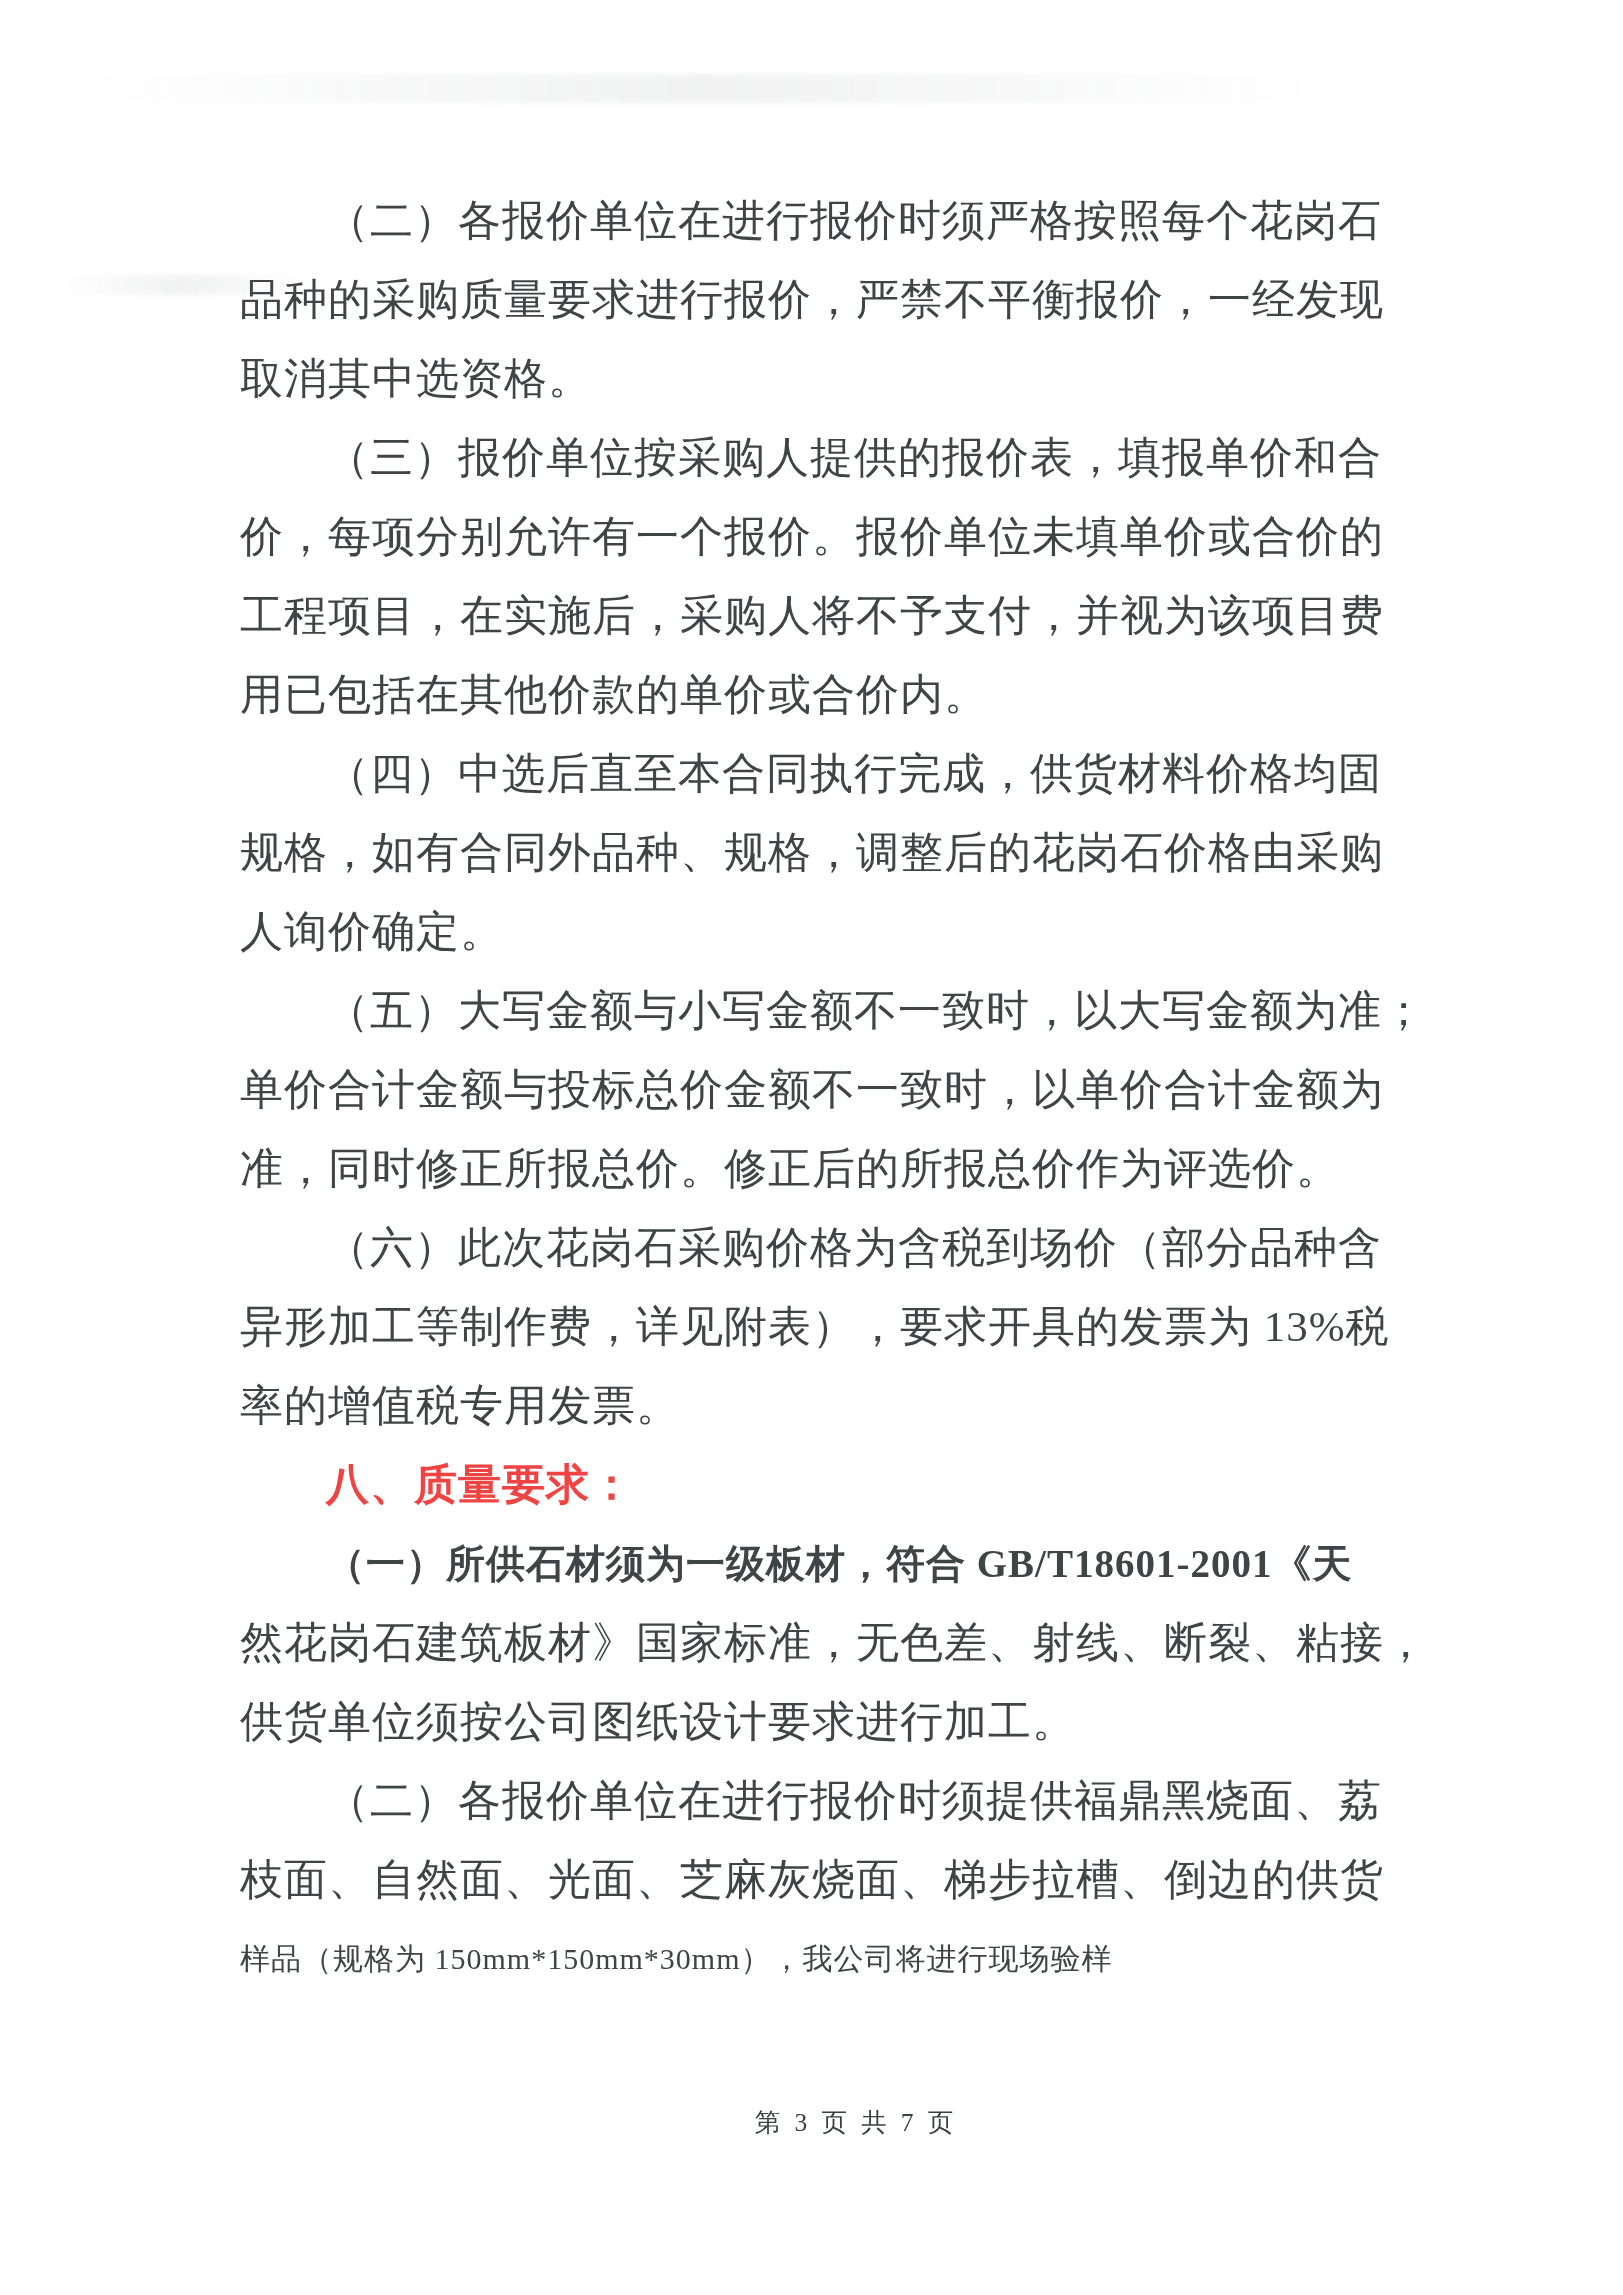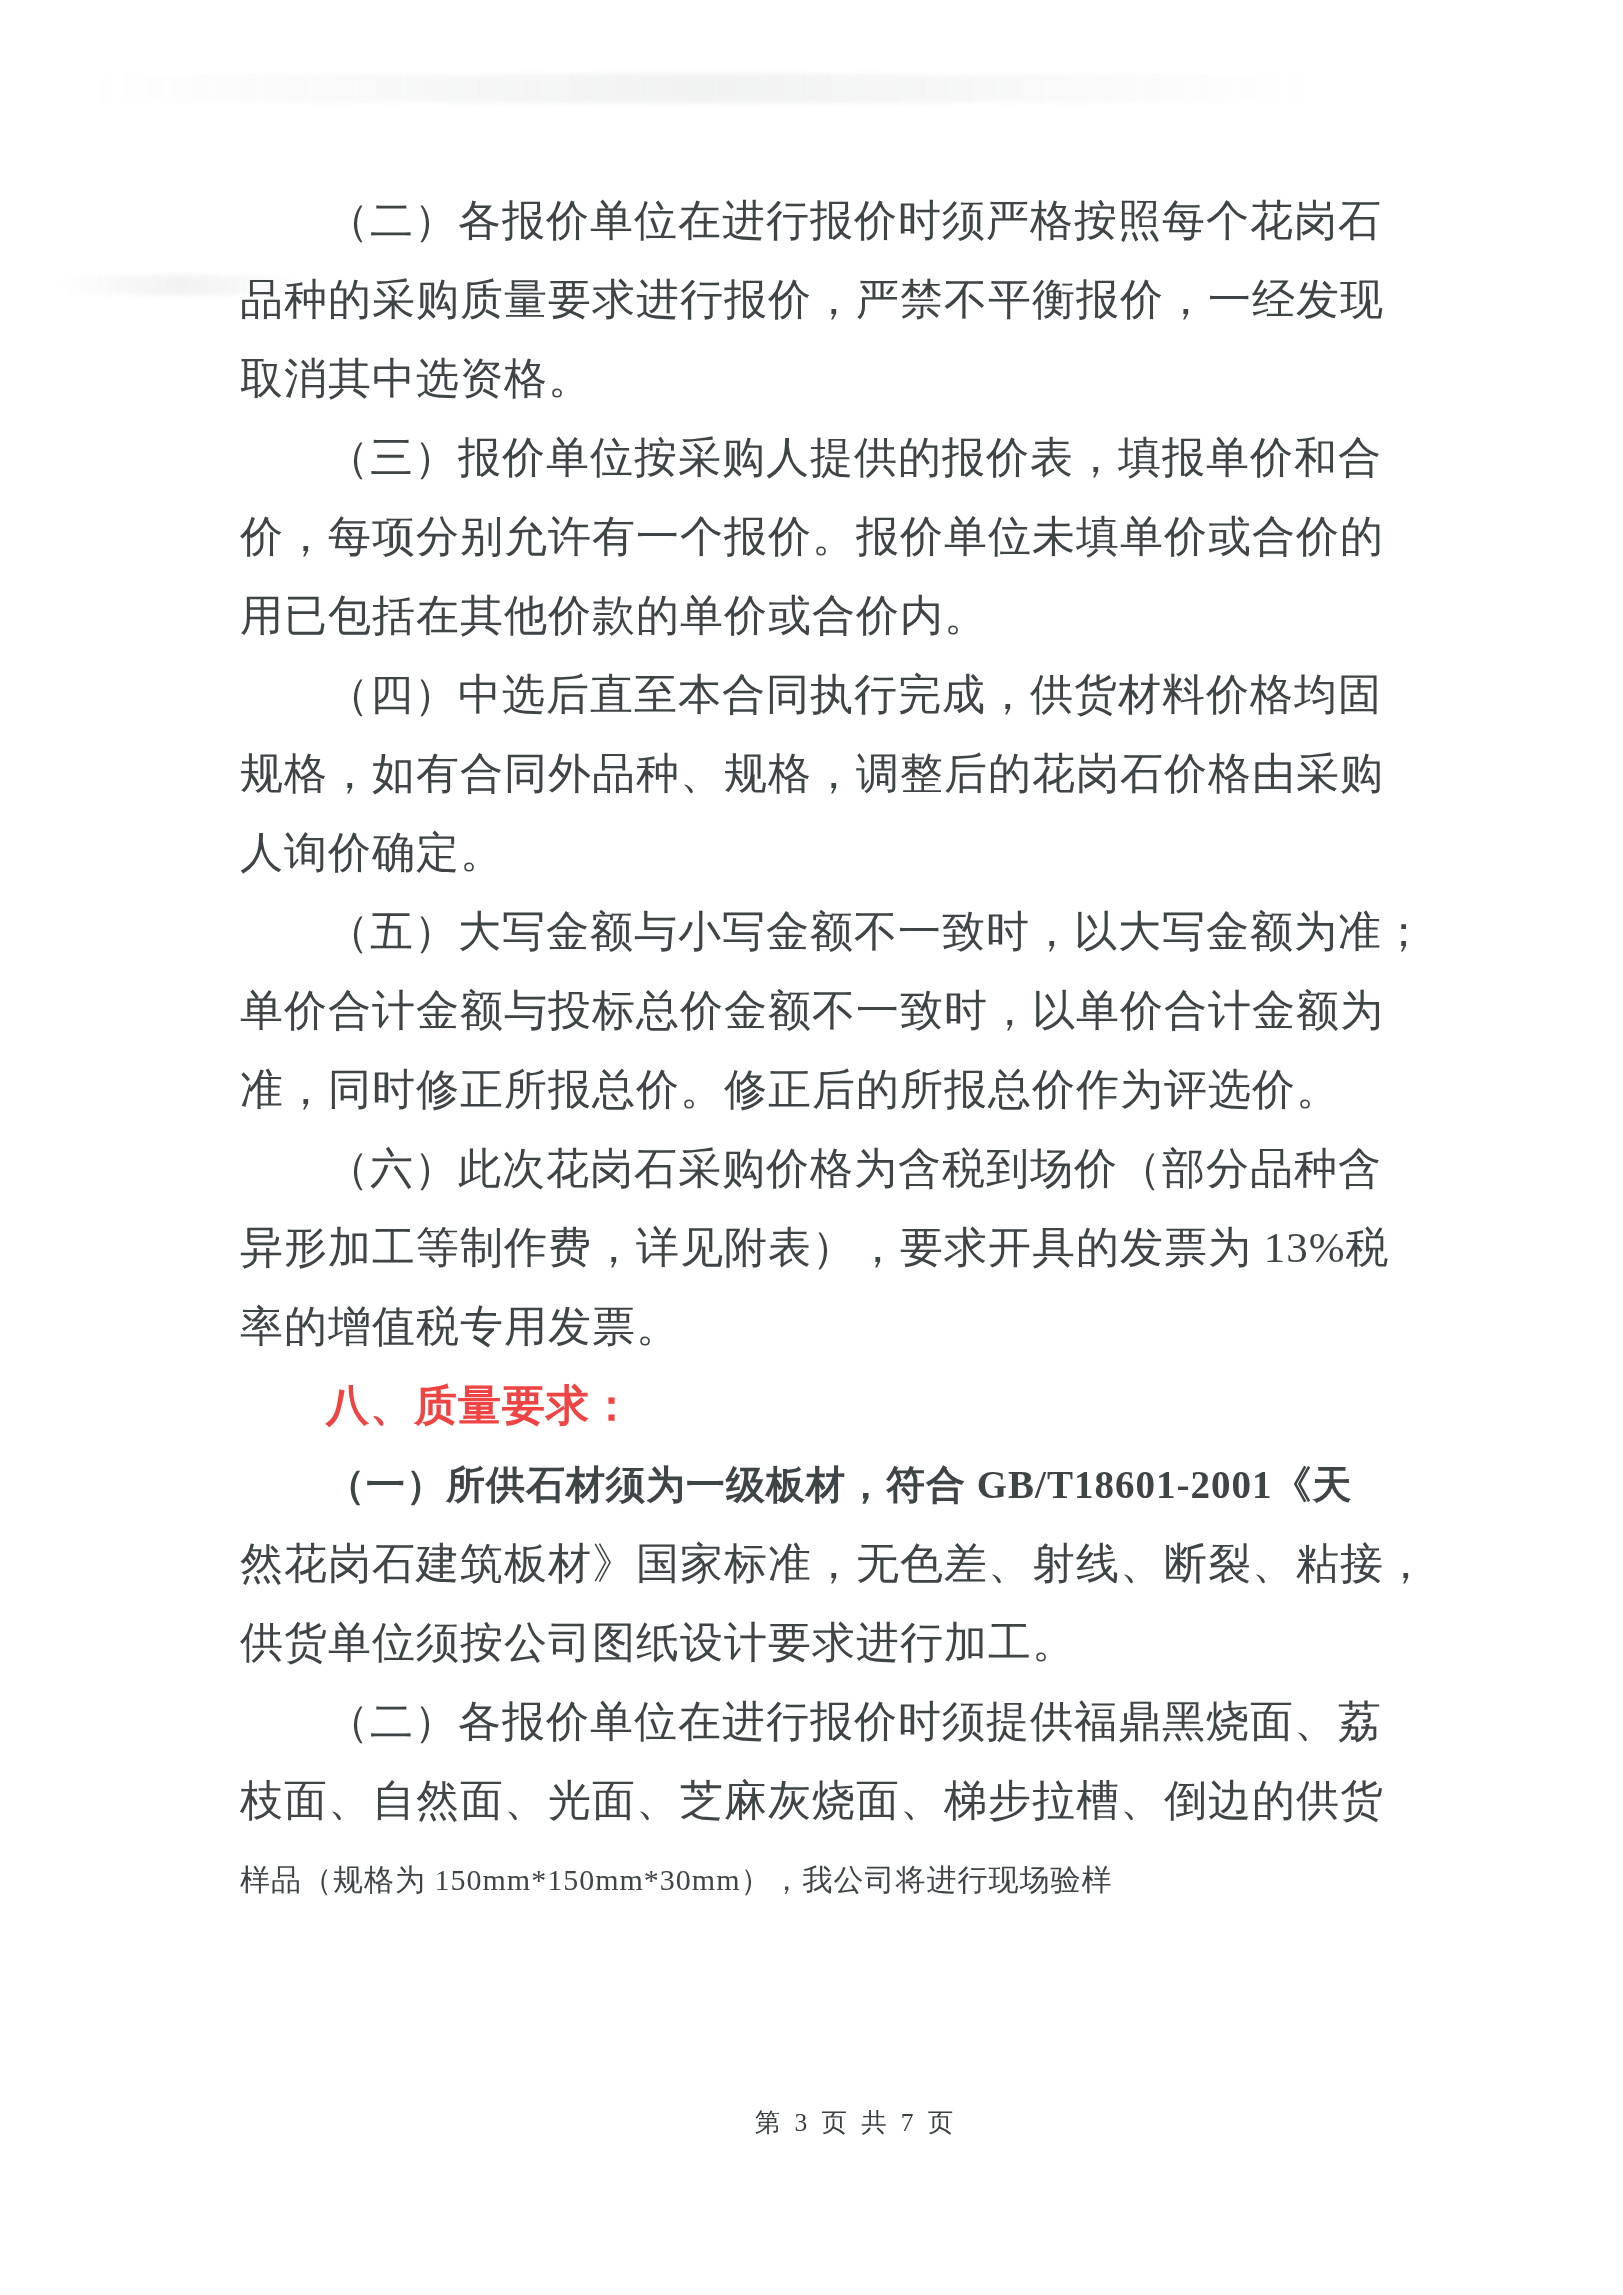--- a/index.html
+++ b/index.html
@@ -66,20 +66,21 @@
 
   <div class="artifact a1"></div>
   <div class="artifact a2"></div>
 
   <div class="textblock">
     <div class="line indent">（二）各报价单位在进行报价时须严格按照每个花岗石</div>
     <div class="line">品种的采购质量要求进行报价，严禁不平衡报价，一经发现</div>
     <div class="line">取消其中选资格。</div>
     <div class="line indent">（三）报价单位按采购人提供的报价表，填报单价和合</div>
     <div class="line">价，每项分别允许有一个报价。报价单位未填单价或合价的</div>
+    <div class="line">工程项目，在实施后，采购人将不予支付，并视为该项目费</div>
     <div class="line">用已包括在其他价款的单价或合价内。</div>
     <div class="line indent">（四）中选后直至本合同执行完成，供货材料价格均固</div>
     <div class="line">规格，如有合同外品种、规格，调整后的花岗石价格由采购</div>
     <div class="line">人询价确定。</div>
     <div class="line indent">（五）大写金额与小写金额不一致时，以大写金额为准；</div>
     <div class="line">单价合计金额与投标总价金额不一致时，以单价合计金额为</div>
     <div class="line">准，同时修正所报总价。修正后的所报总价作为评选价。</div>
     <div class="line indent">（六）此次花岗石采购价格为含税到场价（部分品种含</div>
     <div class="line">异形加工等制作费，详见附表），要求开具的发票为 13%税</div>
     <div class="line">率的增值税专用发票。</div>

